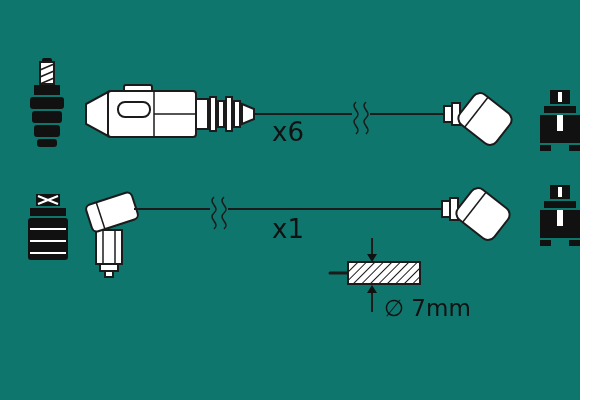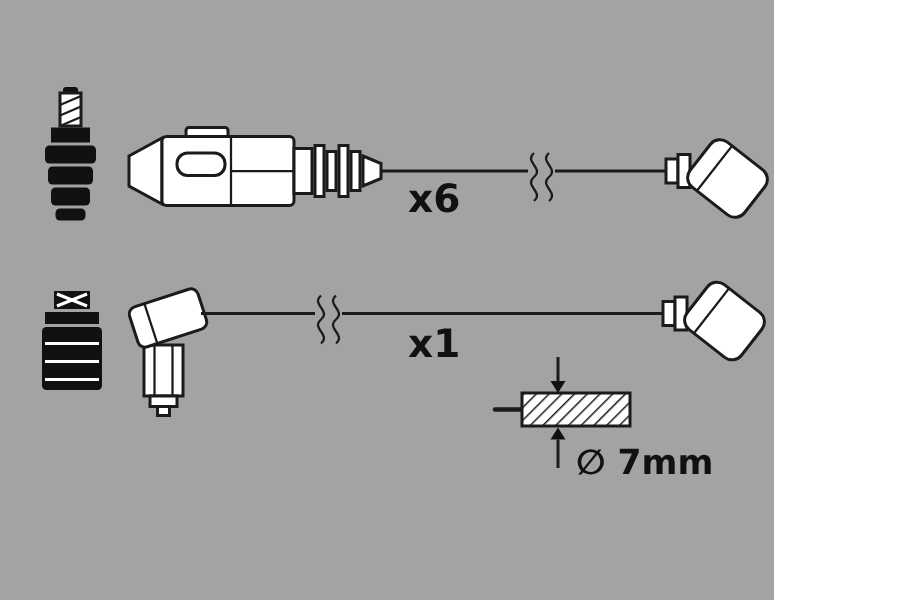--- a/index.html
+++ b/index.html
@@ -3,25 +3,24 @@
 <meta charset="utf-8">
 <style>
   html, body {
     margin: 0;
     padding: 0;
     background: #ffffff;
     font-family: "DejaVu Sans", sans-serif;
   }
   .stage {
     position: relative;
-    width: 516px;
+    width: 580px;
     height: 400px;
-    background: #a3a3a3;
+    background: #0f766e;
     overflow: hidden;
-    font-weight: bold;
   }
   svg { display: block; }
   .outline { fill: #ffffff; stroke: #1b1b1b; stroke-width: 2; }
   .solid   { fill: #111111; stroke: none; }
   .thin    { stroke: #1b1b1b; stroke-width: 1.5; fill: none; }
   .cable   { stroke: #1b1b1b; stroke-width: 2; fill: none; }
   .whiteline { stroke: #ffffff; stroke-width: 2; fill: none; }
   .qty-label {
     font-family: "DejaVu Sans", sans-serif;
     font-size: 26px;

